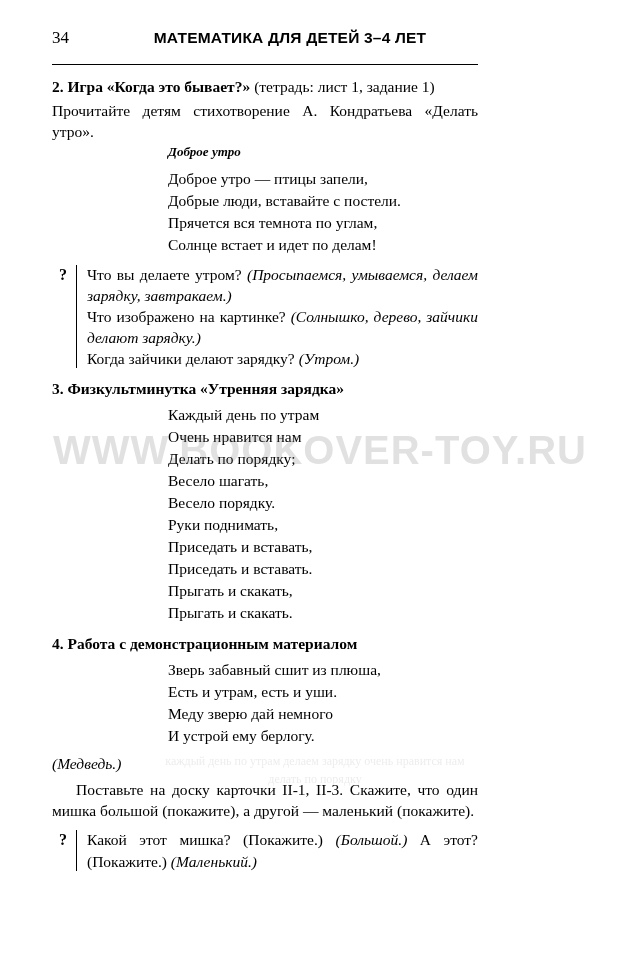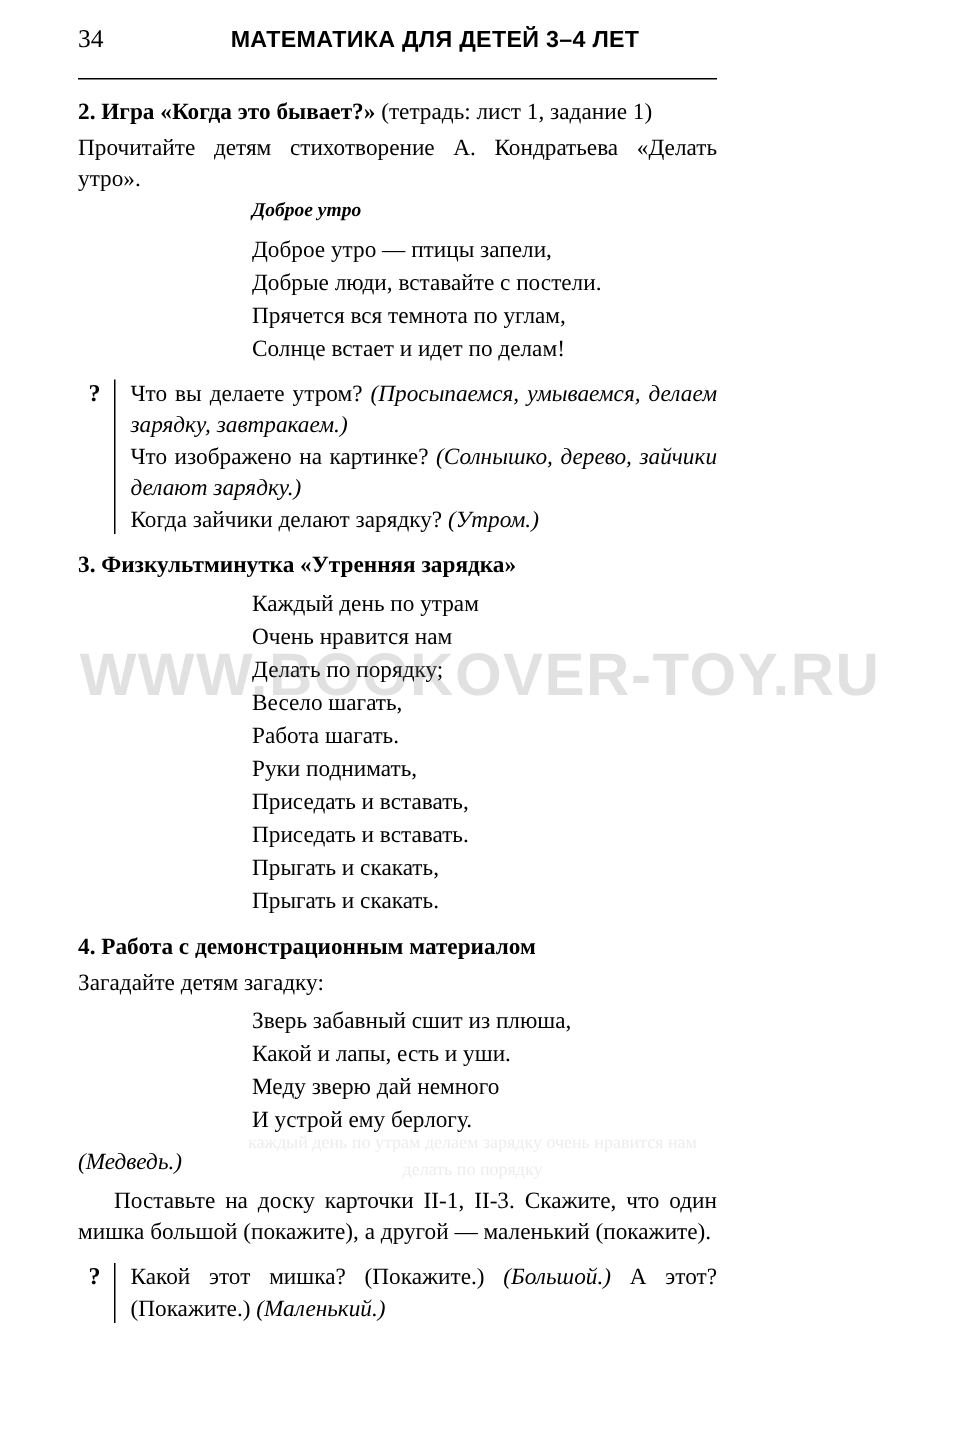--- a/index.html
+++ b/index.html
@@ -13,21 +13,21 @@
     font-family: "Liberation Serif", serif;
     color: #000000;
     position: relative;
     overflow: hidden;
   }
   .page {
     position: relative;
     width: 524px;
     height: 960px;
     box-sizing: border-box;
-    padding: 16px 46px 20px 52px;
+    padding: 28px 46px 20px 52px;
   }
   .header {
     display: flex;
     align-items: baseline;
     justify-content: flex-start;
     margin-bottom: 6px;
     height: 30px;
   }
   .page-number {
     font-size: 17px;
@@ -179,35 +179,34 @@
     </div>
   </div>
 
   <div class="sec-head">3. Физкультминутка «Утренняя зарядка»</div>
 
   <div class="poem">
     <div class="line">Каждый день по утрам</div>
     <div class="line">Очень нравится нам</div>
     <div class="line">Делать по порядку;</div>
     <div class="line">Весело шагать,</div>
-    <div class="line">Работа шагать.</div>
+    <div class="line">Весело порядку.</div>
     <div class="line">Руки поднимать,</div>
     <div class="line">Приседать и вставать,</div>
     <div class="line">Приседать и вставать.</div>
     <div class="line">Прыгать и скакать,</div>
     <div class="line">Прыгать и скакать.</div>
   </div>
 
   <div class="sec-head">4. Работа с демонстрационным материалом</div>
 
-  <p class="body">Загадайте детям загадку:</p>
 
   <div class="poem">
     <div class="line">Зверь забавный сшит из плюша,</div>
-    <div class="line">Какой и лапы, есть и уши.</div>
+    <div class="line">Есть и утрам, есть и уши.</div>
     <div class="line">Меду зверю дай немного</div>
     <div class="line">И устрой ему берлогу.</div>
   </div>
 
   <div class="attrib">(Медведь.)</div>
 
   <p class="body indent">Поставьте на доску карточки II-1, II-3. Скажите, что один мишка большой (покажите), а другой — маленький (покажите).</p>
 
   <div class="qblock">
     <div class="qmark">?</div>

